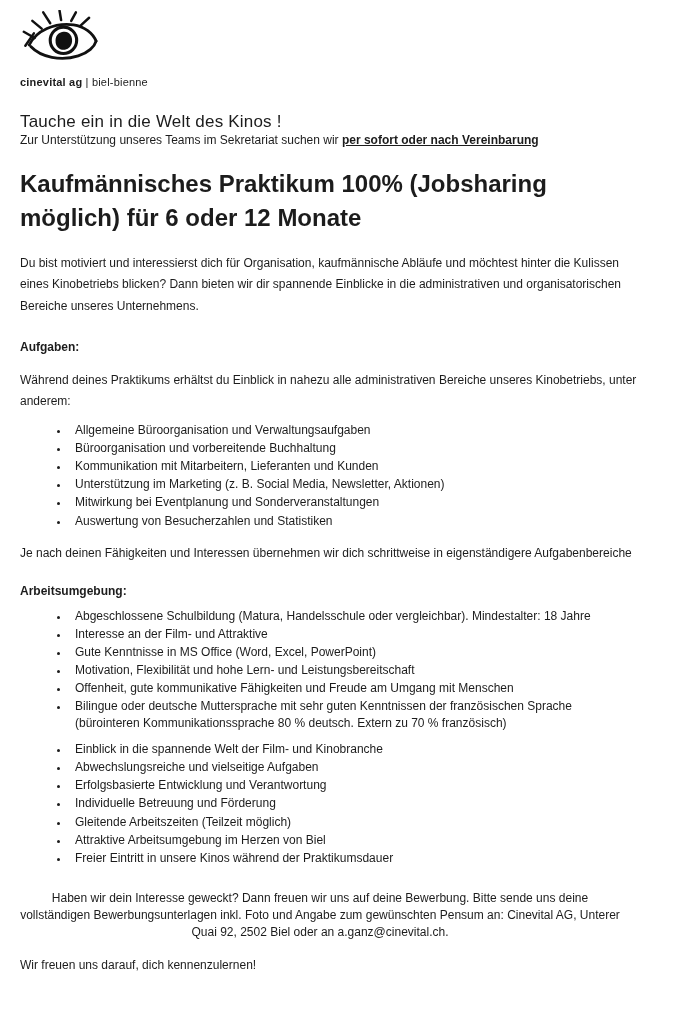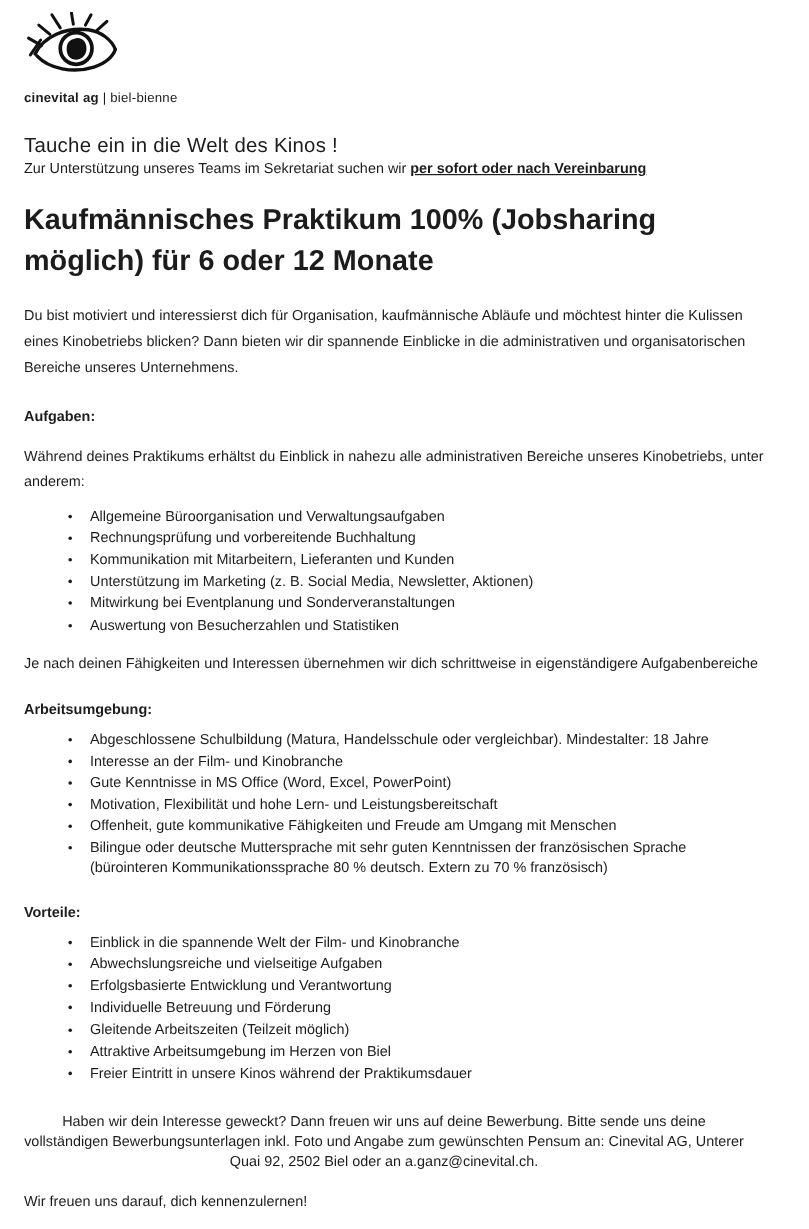--- a/index.html
+++ b/index.html
@@ -101,40 +101,39 @@
 
   <h2 class="job-title">Kaufmännisches Praktikum 100% (Jobsharing möglich) für 6 oder 12 Monate</h2>
 
   <p class="spaced">Du bist motiviert und interessierst dich für Organisation, kaufmännische Abläufe und möchtest hinter die Kulissen eines Kinobetriebs blicken? Dann bieten wir dir spannende Einblicke in die administrativen und organisatorischen Bereiche unseres Unternehmens.</p>
 
   <h3 class="section-heading">Aufgaben:</h3>
   <p class="lead">Während deines Praktikums erhältst du Einblick in nahezu alle administrativen Bereiche unseres Kinobetriebs, unter anderem:</p>
   <ul class="bullets">
 
   <li>Allgemeine Büroorganisation und Verwaltungsaufgaben</li>
-      <li>Rechnungsprüfung und vorbereitende Buchhaltung</li>
+      <li>Büroorganisation und vorbereitende Buchhaltung</li>
       <li>Kommunikation mit Mitarbeitern, Lieferanten und Kunden</li>
       <li>Unterstützung im Marketing (z. B. Social Media, Newsletter, Aktionen)</li>
       <li>Mitwirkung bei Eventplanung und Sonderveranstaltungen</li>
       <li>Auswertung von Besucherzahlen und Statistiken</li>
     </ul>
   <p class="tight">Je nach deinen Fähigkeiten und Interessen übernehmen wir dich schrittweise in eigenständigere Aufgabenbereiche</p>
 
   <h3 class="section-heading">Arbeitsumgebung:</h3>
   <ul class="bullets">
 
   <li>Abgeschlossene Schulbildung (Matura, Handelsschule oder vergleichbar). Mindestalter: 18 Jahre</li>
-      <li>Interesse an der Film- und Kinobranche</li>
+      <li>Interesse an der Film- und Attraktive</li>
       <li>Gute Kenntnisse in MS Office (Word, Excel, PowerPoint)</li>
       <li>Motivation, Flexibilität und hohe Lern- und Leistungsbereitschaft</li>
       <li>Offenheit, gute kommunikative Fähigkeiten und Freude am Umgang mit Menschen</li>
       <li>Bilingue oder deutsche Muttersprache mit sehr guten Kenntnissen der französischen Sprache (bürointeren Kommunikationssprache 80 % deutsch. Extern zu 70 % französisch)</li>
     </ul>
 
-  <h3 class="section-heading">Vorteile:</h3>
   <ul class="bullets">
 
   <li>Einblick in die spannende Welt der Film- und Kinobranche</li>
       <li>Abwechslungsreiche und vielseitige Aufgaben</li>
       <li>Erfolgsbasierte Entwicklung und Verantwortung</li>
       <li>Individuelle Betreuung und Förderung</li>
       <li>Gleitende Arbeitszeiten (Teilzeit möglich)</li>
       <li>Attraktive Arbeitsumgebung im Herzen von Biel</li>
       <li>Freier Eintritt in unsere Kinos während der Praktikumsdauer</li>
     </ul>

